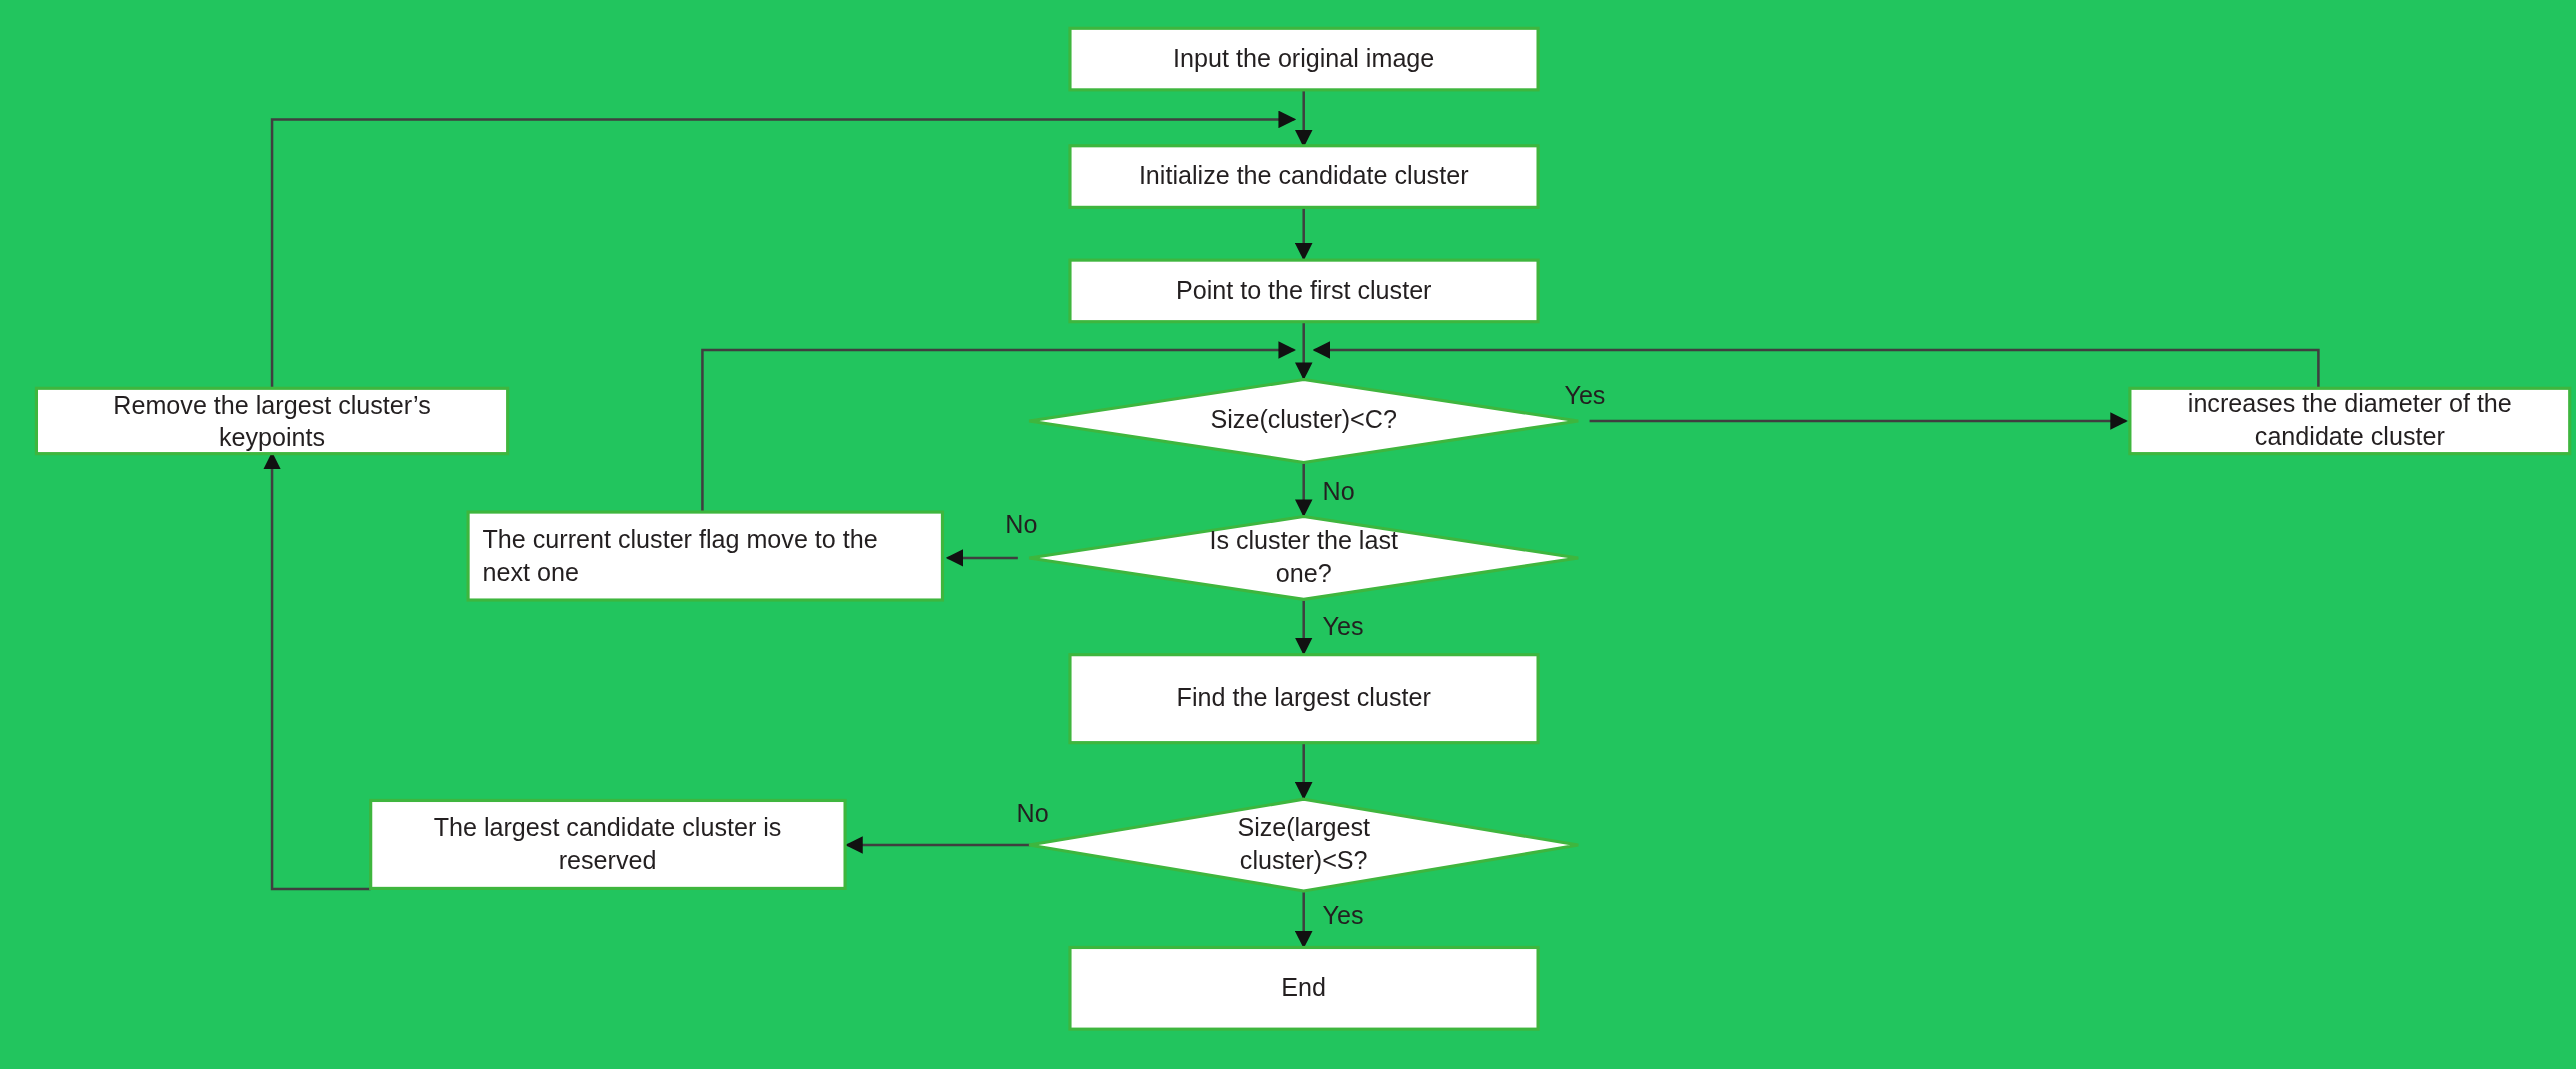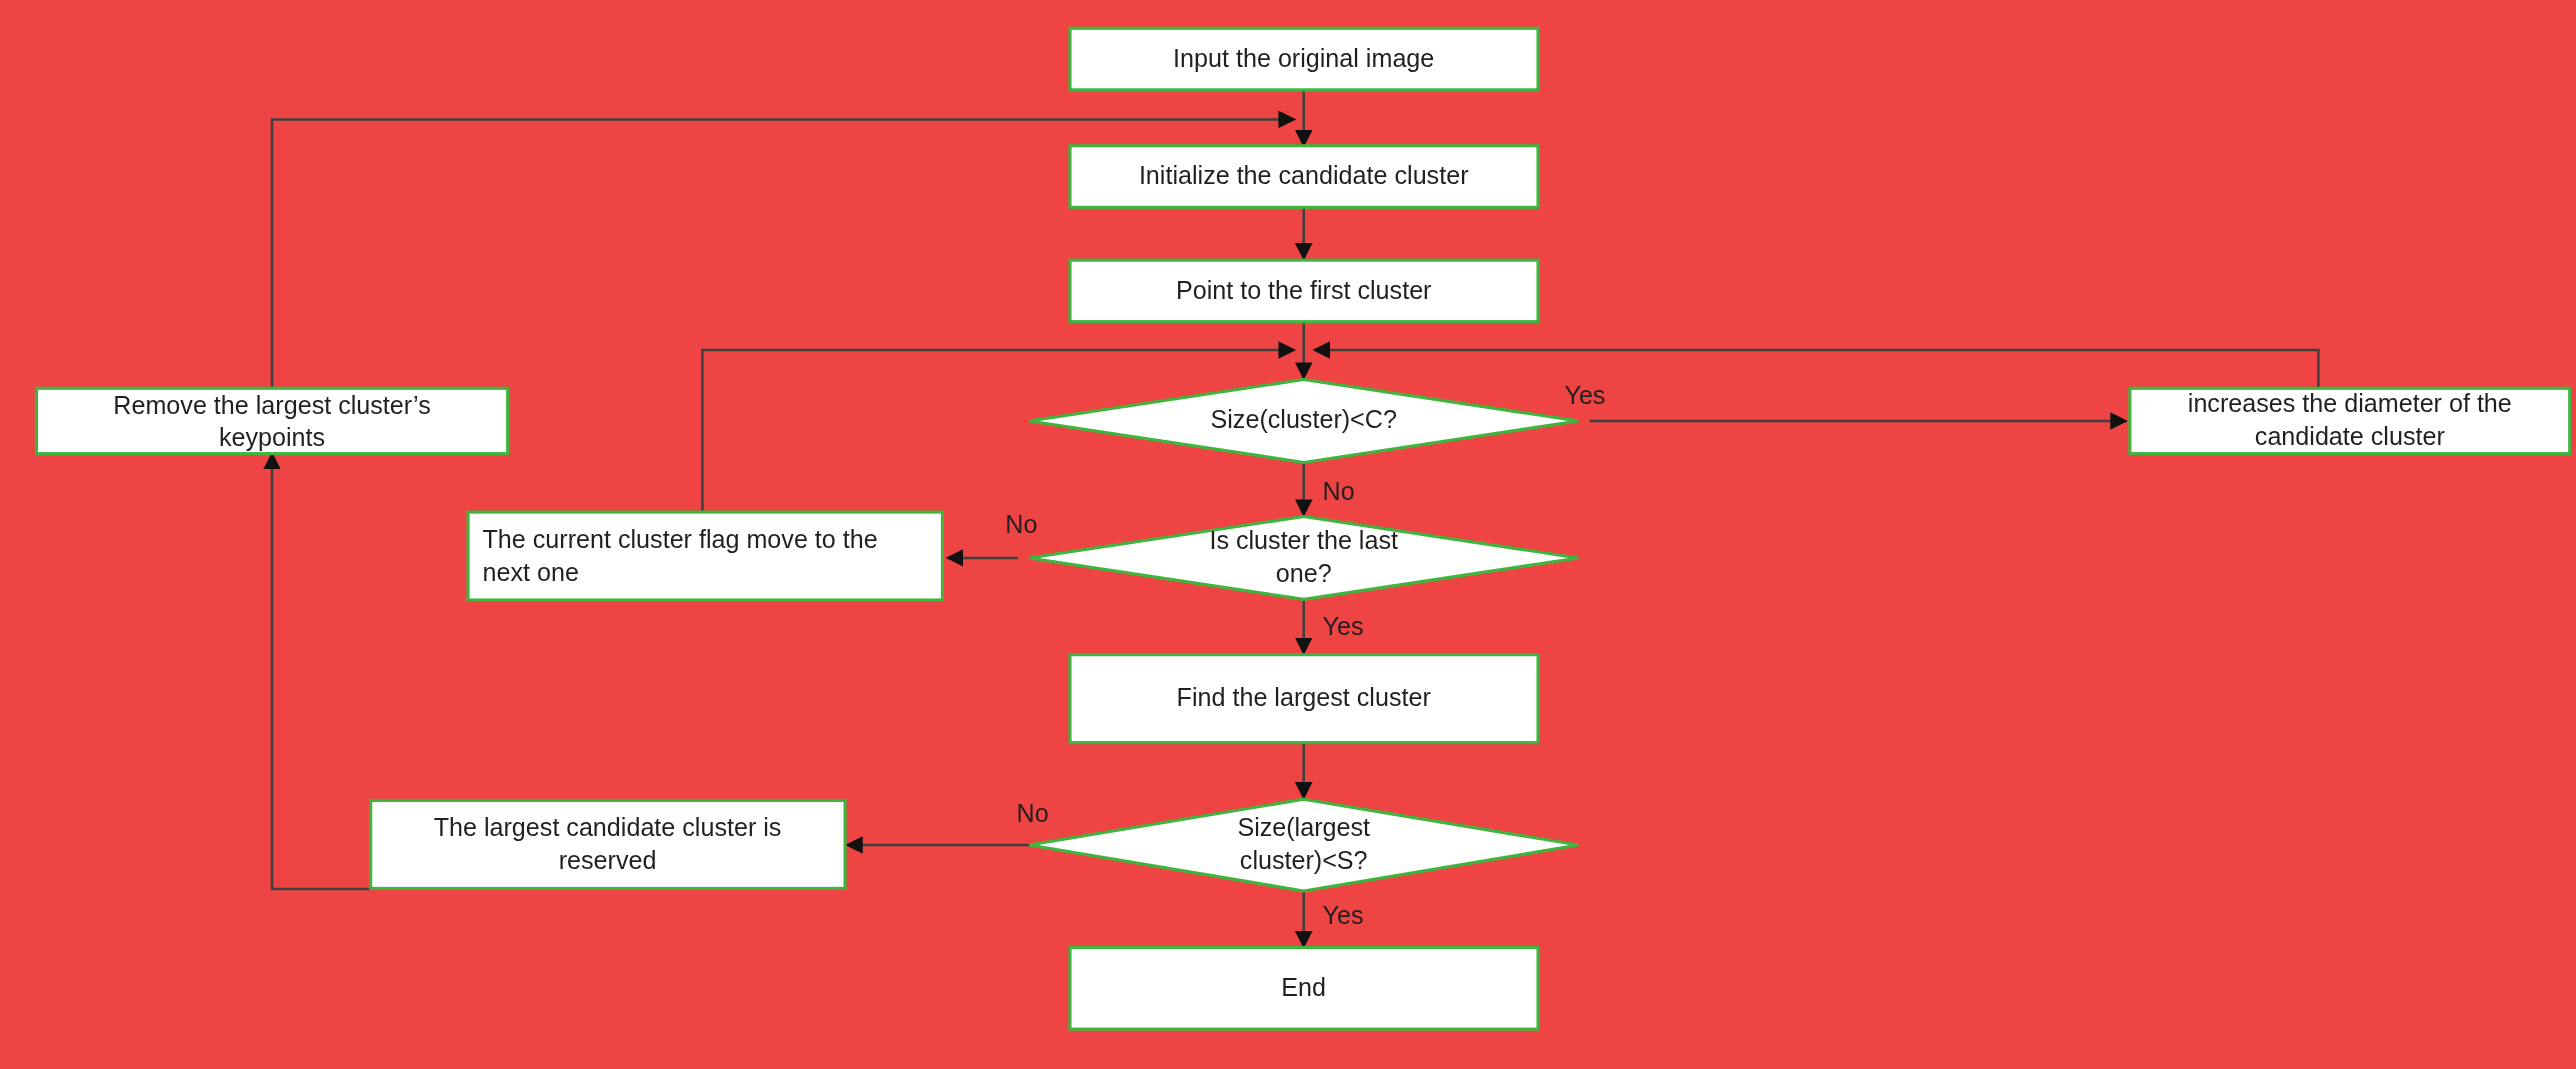--- a/index.html
+++ b/index.html
@@ -7,21 +7,21 @@
     padding: 0;
     background: #ffffff;
   }
   body {
     font-family: "Liberation Sans", sans-serif;
   }
   #flowchart-root {
     position: relative;
     width: 2576px;
     height: 1070px;
-    background: #ef4444;
+    background: #22c55e;
     overflow: hidden;
   }
   svg.fc-canvas {
     position: absolute;
     top: 0;
     left: 0;
     width: 2576px;
     height: 1070px;
     display: block;
   }

